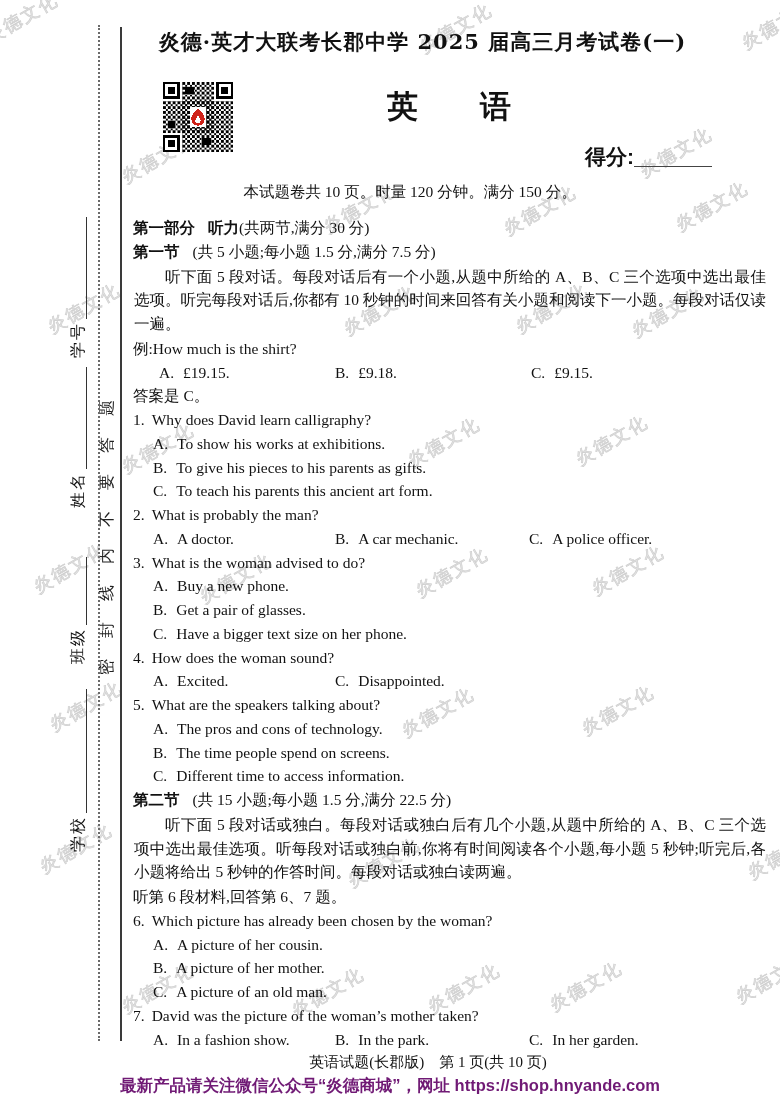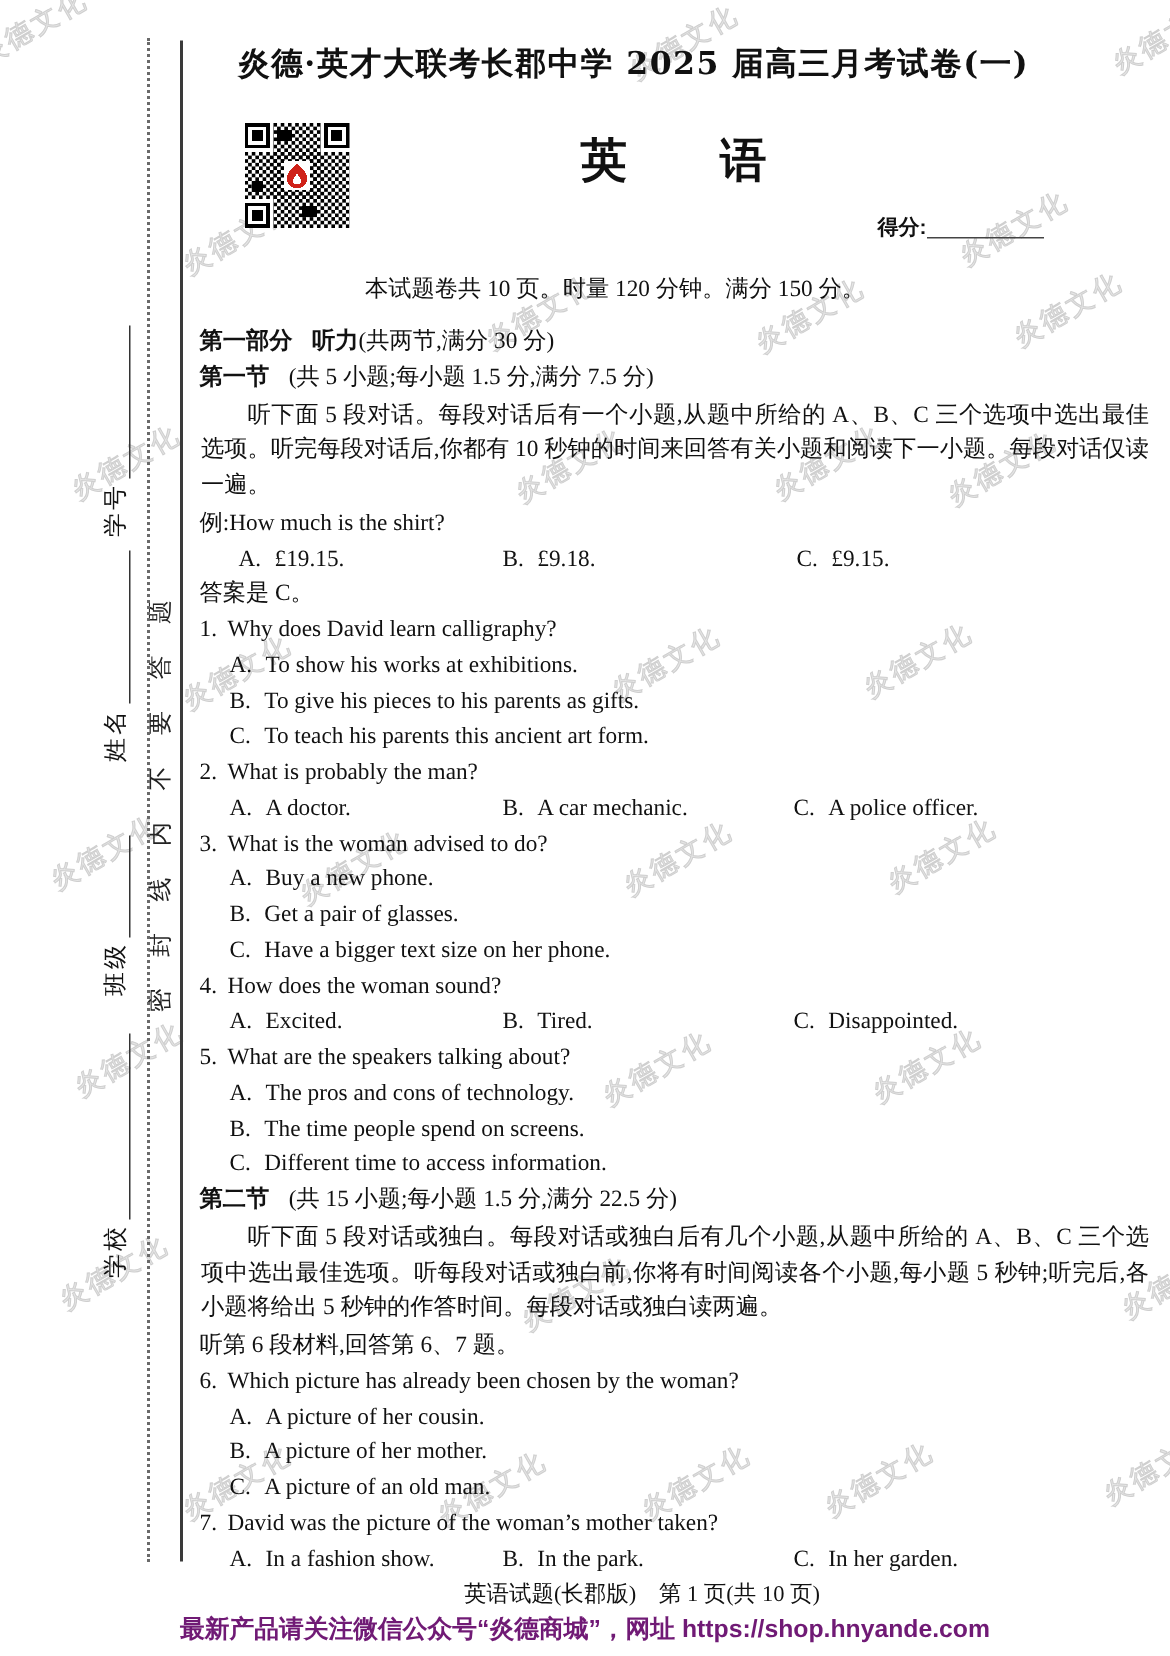--- a/index.html
+++ b/index.html
@@ -39,21 +39,21 @@
     text-align:center;font-size:21px;font-weight:700;letter-spacing:1px;
     font-family:"DejaVu Serif","Liberation Serif",serif;
   }
   .qr{position:absolute;left:163px;top:82px;width:70px;height:70px;z-index:2;}
   .subject-title{
     position:absolute;top:86px;left:133px;width:632px;z-index:2;margin:0;
     text-align:center;font-size:31px;font-weight:700;
     font-family:"Liberation Sans","DejaVu Sans",sans-serif;
   }
   .score{position:absolute;left:585px;top:143px;z-index:2;
-    font-family:"Liberation Sans","DejaVu Sans",sans-serif;font-weight:700;font-size:14px;}
+    font-family:"Liberation Sans","DejaVu Sans",sans-serif;font-weight:700;font-size:21px;}
   .score-blank{display:inline-block;width:78px;height:15px;border-bottom:1.5px solid #444;vertical-align:-3px;}
   .paper-info{position:absolute;top:182px;left:100px;width:620px;text-align:center;z-index:2;}
   
   .content{position:absolute;left:133px;top:216px;width:634px;z-index:2;line-height:23.75px;}
   .hei{font-family:"Liberation Sans","DejaVu Sans",sans-serif;font-weight:700;}
   .sp{margin-left:13px;}
   .instr{margin:1px;text-indent:2em;text-align:justify;}
   .qline .qnum{margin-right:7px;}
   .opt{padding-left:20px;}
   .ol{font-style:normal;margin-right:9px;}
@@ -218,21 +218,20 @@
     <div class="qline"><span class="qnum">3.</span><span>What is the woman advised to do?</span></div>
     <div class="opt"><i class="ol">A.</i><span>Buy a new phone.</span></div>
     <div class="opt"><i class="ol">B.</i><span>Get a pair of glasses.</span></div>
     <div class="opt"><i class="ol">C.</i><span>Have a bigger text size on her phone.</span></div>
   </div>
 
   <div>
     <div class="qline"><span class="qnum">4.</span><span>How does the woman sound?</span></div>
     <div class="opt-row">
       <span class="c1"><i class="ol">A.</i><span>Excited.</span></span>
-      <span class="c2"><i class="ol">B.</i><span>Tired.</span></span>
       <span class="c3"><i class="ol">C.</i><span>Disappointed.</span></span>
     </div>
   </div>
 
   <div>
     <div class="qline"><span class="qnum">5.</span><span>What are the speakers talking about?</span></div>
     <div class="opt"><i class="ol">A.</i><span>The pros and cons of technology.</span></div>
     <div class="opt"><i class="ol">B.</i><span>The time people spend on screens.</span></div>
     <div class="opt"><i class="ol">C.</i><span>Different time to access information.</span></div>
   </div>

